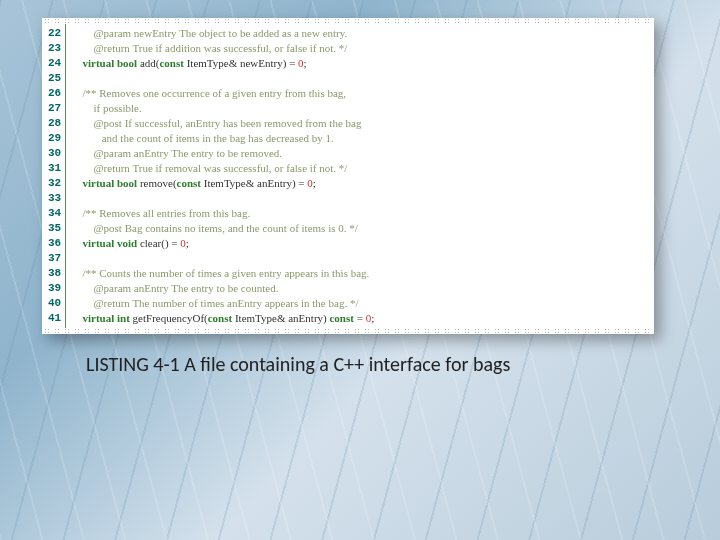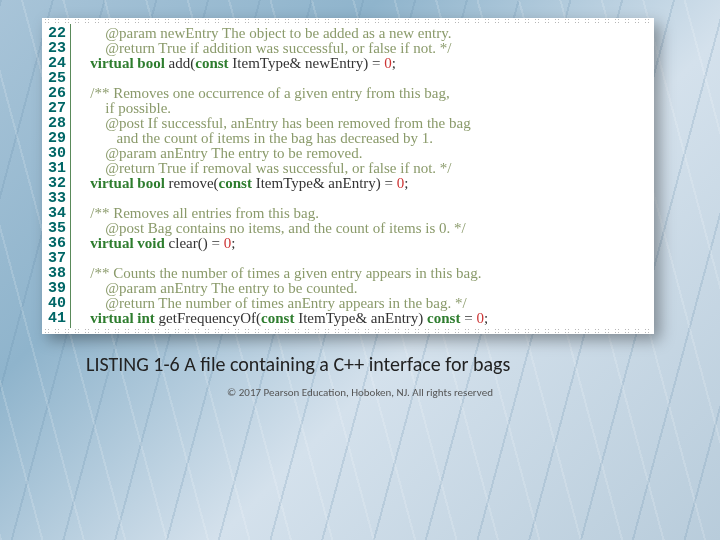--- a/index.html
+++ b/index.html
@@ -42,21 +42,21 @@
     height: 6px;
     background:
       radial-gradient(circle at 5px 3px, transparent 2px, #888 2px, #888 2.5px, transparent 2.5px) repeat-x,
       #fff;
     background-size: 10px 6px;
     opacity: 0.6;
   }
   .code-body {
     display: flex;
     font-family: "Courier New", monospace;
-    font-size: 15px;
+    font-size: 11px;
     line-height: 15px;
   }
   .line-numbers {
     background: #ffffff;
     border-right: 1.5px solid #5a8a5a;
     padding: 2px 4px 2px 6px;
     color: #006666;
     font-weight: bold;
     text-align: right;
     white-space: pre;
@@ -94,15 +94,14 @@
 
   <div class="code-container">
     <div class="wavy-border"></div>
     <div class="code-body">
       <div class="line-numbers"><span class="line">22</span><span class="line">23</span><span class="line">24</span><span class="line">25</span><span class="line">26</span><span class="line">27</span><span class="line">28</span><span class="line">29</span><span class="line">30</span><span class="line">31</span><span class="line">32</span><span class="line">33</span><span class="line">34</span><span class="line">35</span><span class="line">36</span><span class="line">37</span><span class="line">38</span><span class="line">39</span><span class="line">40</span><span class="line">41</span></div>
       <div class="code-lines"><span class="line comment">       @param newEntry The object to be added as a new entry.</span><span class="line comment">       @return True if addition was successful, or false if not. */</span><span class="line"><span class="keyword">   virtual bool</span><span> add(</span><span class="keyword">const</span><span> ItemType&amp; newEntry) = </span><span class="num">0</span><span>;</span></span><span class="line"></span><span class="line comment">   /** Removes one occurrence of a given entry from this bag,</span><span class="line comment">       if possible.</span><span class="line comment">       @post If successful, anEntry has been removed from the bag</span><span class="line comment">          and the count of items in the bag has decreased by 1.</span><span class="line comment">       @param anEntry The entry to be removed.</span><span class="line comment">       @return True if removal was successful, or false if not. */</span><span class="line"><span class="keyword">   virtual bool</span><span> remove(</span><span class="keyword">const</span><span> ItemType&amp; anEntry) = </span><span class="num">0</span><span>;</span></span><span class="line"></span><span class="line comment">   /** Removes all entries from this bag.</span><span class="line comment">       @post Bag contains no items, and the count of items is 0. */</span><span class="line"><span class="keyword">   virtual void</span><span> clear() = </span><span class="num">0</span><span>;</span></span><span class="line"></span><span class="line comment">   /** Counts the number of times a given entry appears in this bag.</span><span class="line comment">       @param anEntry The entry to be counted.</span><span class="line comment">       @return The number of times anEntry appears in the bag. */</span><span class="line"><span class="keyword">   virtual int</span><span> getFrequencyOf(</span><span class="keyword">const</span><span> ItemType&amp; anEntry) </span><span class="keyword">const</span><span> = </span><span class="num">0</span><span>;</span></span></div>
     </div>
     <div class="wavy-border"></div>
   </div>
 
-  <div class="caption">LISTING 1-6 A file containing a C++ interface for bags</div>
-  <div class="copyright">© 2017 Pearson Education, Hoboken, NJ.  All rights reserved</div>
+  <div class="caption">LISTING 4-1 A file containing a C++ interface for bags</div>
 </div>
 
 </body></html>

